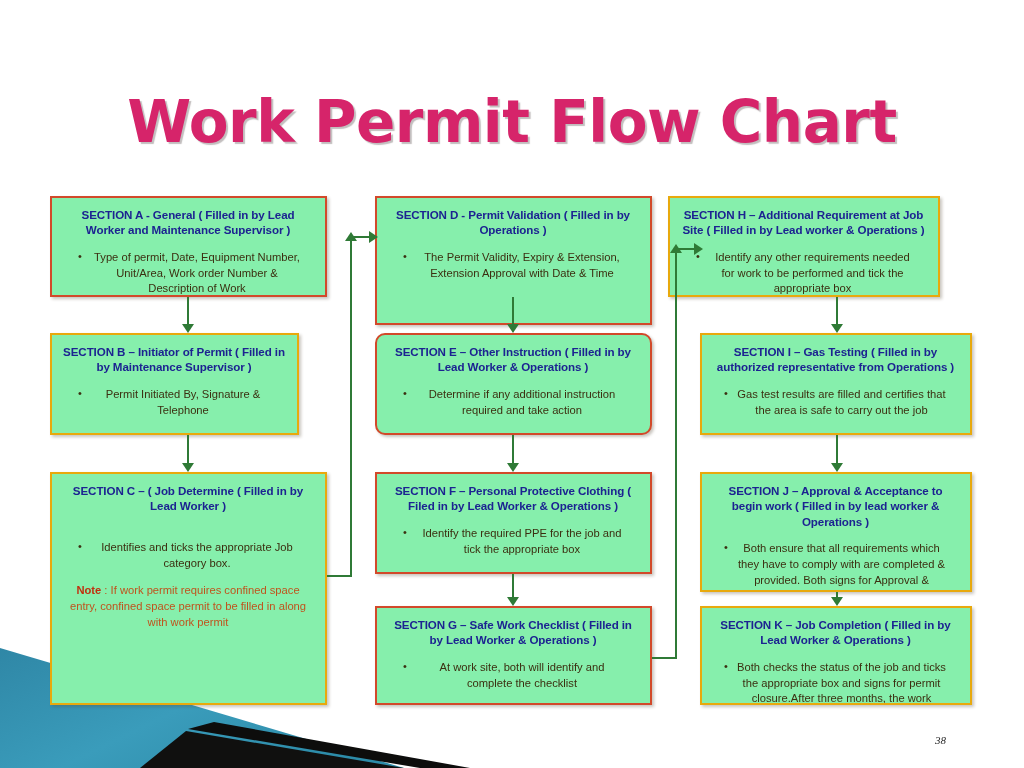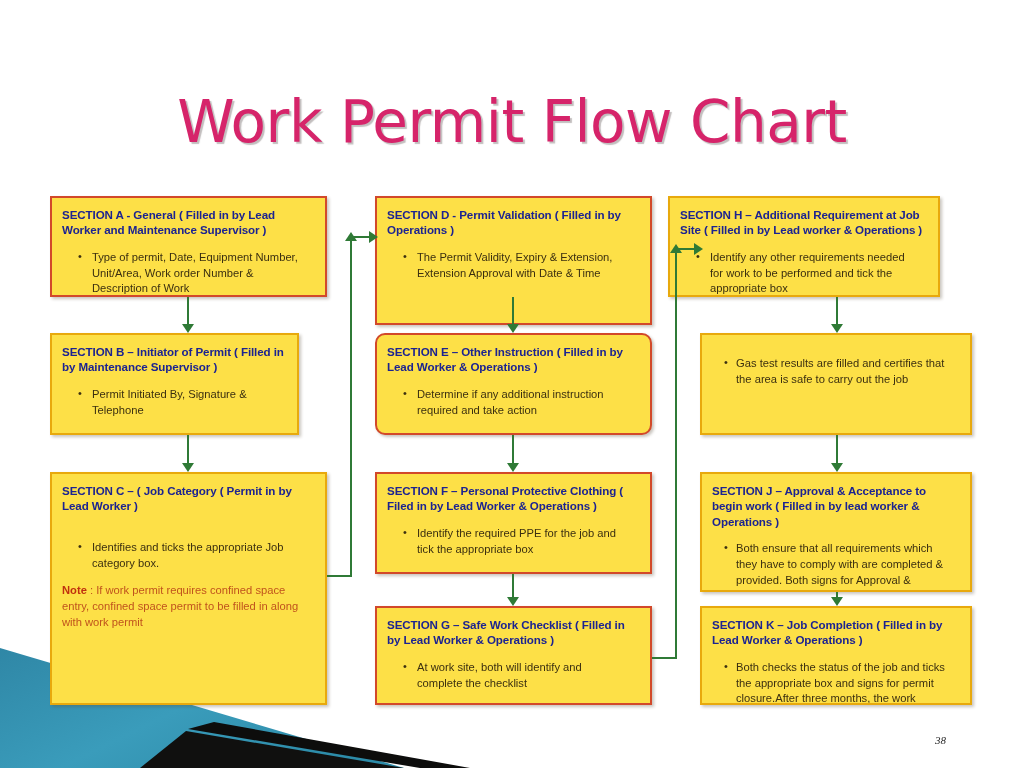--- a/index.html
+++ b/index.html
@@ -26,45 +26,46 @@
 
   
   #page-title {
     position: absolute;
     left: 0;
     top: 88px;
     width: 1024px;
     text-align: center;
     font-family: "DejaVu Sans", sans-serif;
     font-size: 58px;
-    font-weight: normal;
+    font-weight: bold;
     letter-spacing: -0.5px;
     color: #d6246a;
     text-shadow: 2px 2px 1px rgba(120,110,110,0.45);
     z-index: 5;
     white-space: nowrap;
   }
 
   
   #chart-stage {
     position: absolute;
     left: 0; top: 0;
     width: 1024px; height: 768px;
     z-index: 4;
   }
 
   
   .node {
     position: absolute;
     box-sizing: border-box;
-    background: #fde047;
+    background: #86efac;
     border: 2px solid #e8a90d;
     box-shadow: 2px 2px 3px rgba(90,80,60,0.33);
     padding: 9px 11px 6px 10px;
     overflow: hidden;
+    text-align: center;
   }
   .node.accent-red {
     border-color: #d2492a;
   }
   .node-title {
     font-family: "Liberation Sans", sans-serif;
     font-size: 11.6px;
     font-weight: bold;
     color: #1c2391;
     line-height: 1.32;
@@ -184,21 +185,21 @@
   </div>
 
   <div class="node" style="left:50px; top:333px; width:249px; height:102px;">
     <div class="node-title">SECTION B – Initiator of Permit ( Filled in by Maintenance Supervisor )</div>
     <ul class="bullets">
       <li>Permit Initiated By, Signature &amp; Telephone</li>
     </ul>
   </div>
 
   <div class="node" style="left:50px; top:472px; width:277px; height:233px;">
-    <div class="node-title">SECTION C – ( Job Category ( Permit in by Lead Worker )</div>
+    <div class="node-title">SECTION C – ( Job Determine ( Filled in by Lead Worker )</div>
     <ul class="bullets" style="margin-top:26px;">
       <li>Identifies and ticks the appropriate Job category box.</li>
     </ul>
     <p class="note-line"><span class="note-word">Note</span><span> : If work permit requires confined space entry, confined space permit to be filled in along with work permit</span></p>
   </div>
 
   <div class="node accent-red" style="left:375px; top:196px; width:277px; height:129px;">
     <div class="node-title">SECTION D  - Permit Validation ( Filled in by Operations )</div>
     <ul class="bullets">
       <li>The Permit Validity, Expiry &amp; Extension, Extension Approval with Date &amp; Time</li>
@@ -227,20 +228,21 @@
   </div>
 
   <div class="node" style="left:668px; top:196px; width:272px; height:101px;">
     <div class="node-title">SECTION H – Additional Requirement at Job Site ( Filled in by Lead worker &amp; Operations )</div>
     <ul class="bullets">
       <li>Identify any other requirements needed for work to be performed and tick the appropriate box</li>
     </ul>
   </div>
 
   <div class="node" style="left:700px; top:333px; width:272px; height:102px;">
+    <div class="node-title">SECTION I – Gas Testing ( Filled in by authorized representative from Operations )</div>
     <ul class="bullets flush">
       <li>Gas test results are filled and certifies that the area is safe to carry out the job</li>
     </ul>
   </div>
 
   <div class="node" style="left:700px; top:472px; width:272px; height:120px;">
     <div class="node-title">SECTION J – Approval &amp; Acceptance to begin work ( Filled in by lead worker &amp; Operations )</div>
     <ul class="bullets flush">
       <li>Both ensure that all requirements which they have to comply with are completed &amp; provided. Both signs for Approval &amp; Acceptance and job starts.</li>
       <li>Permit copies to be distributed</li>

